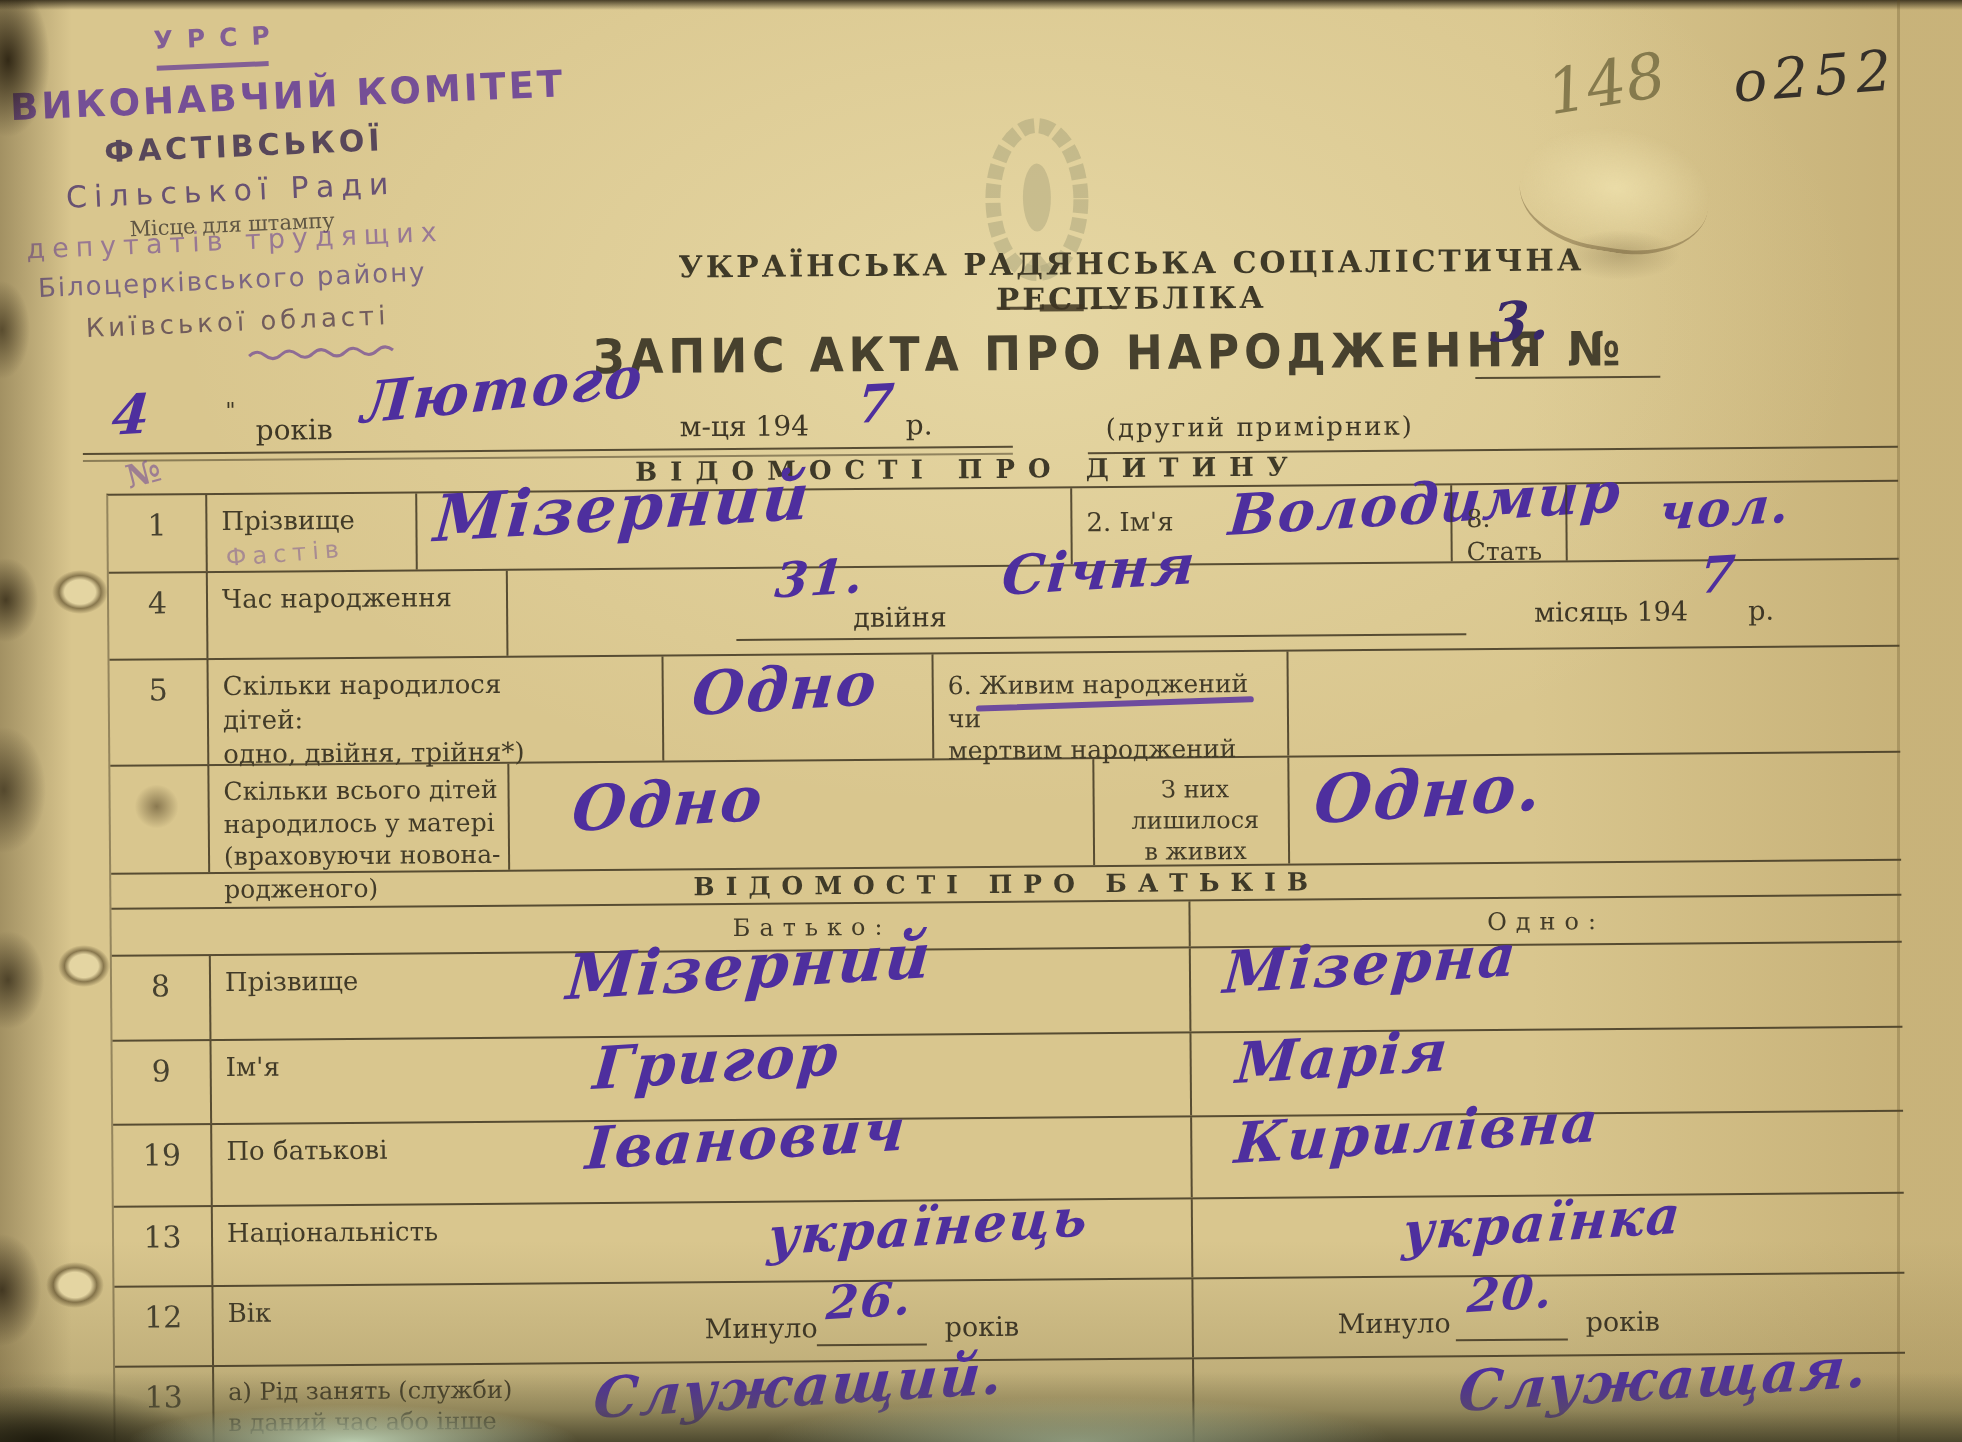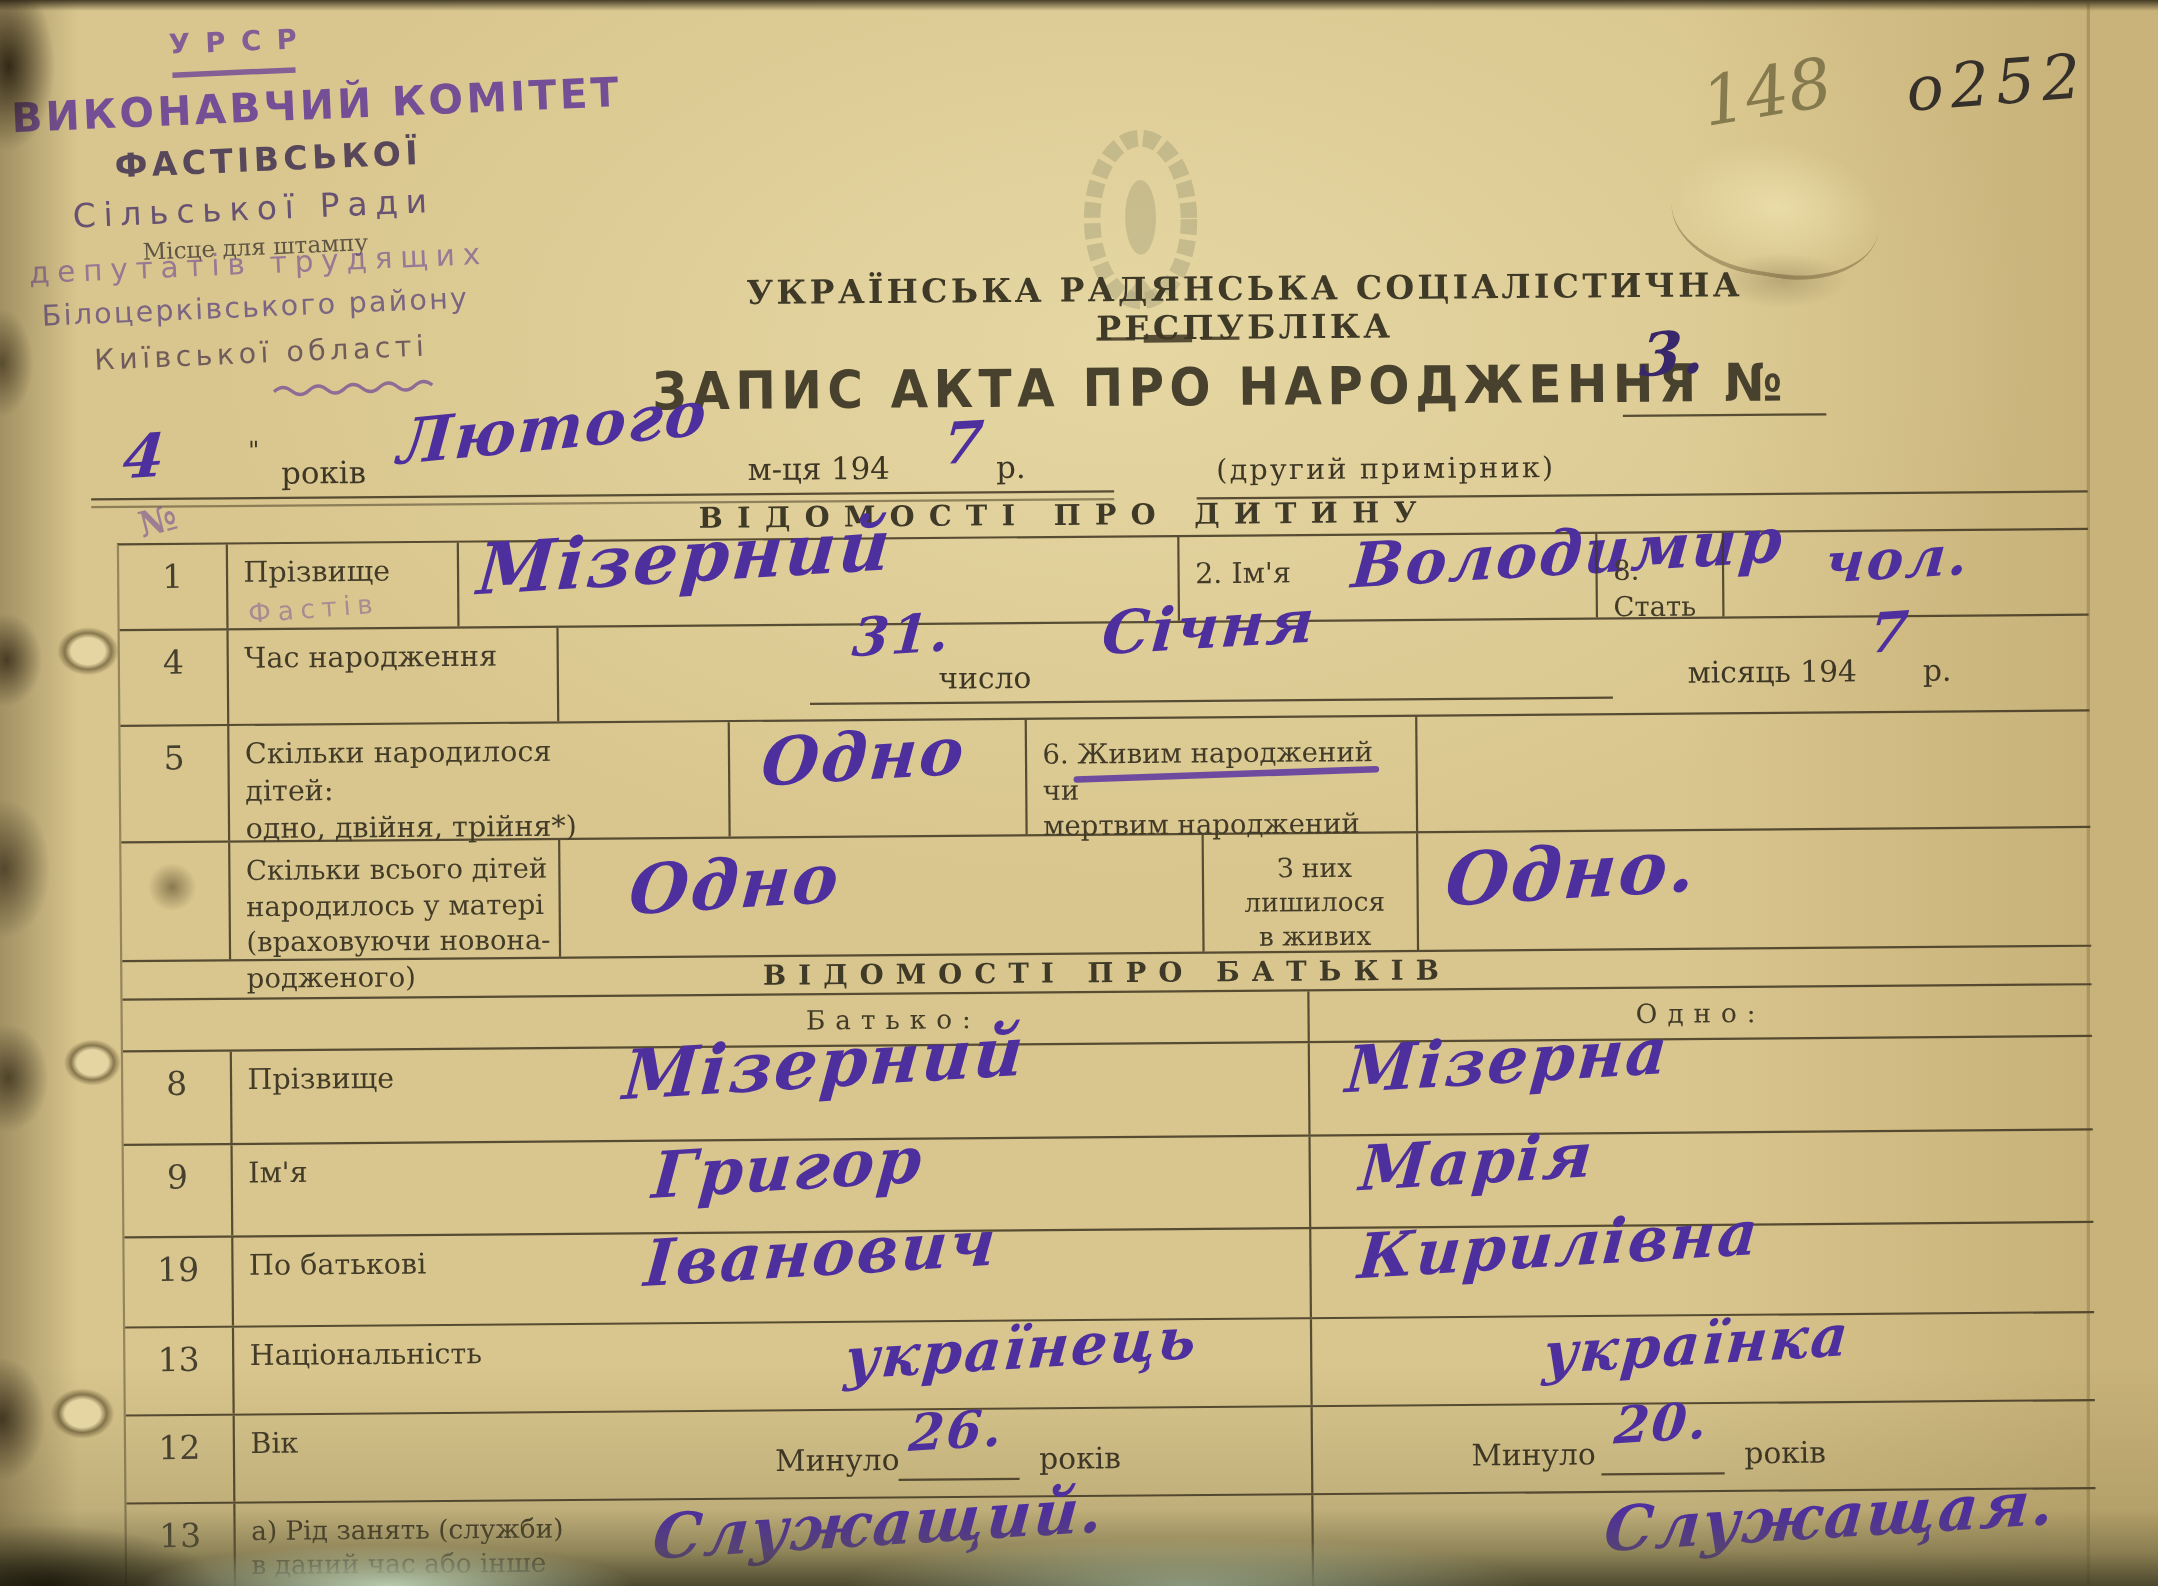--- a/index.html
+++ b/index.html
@@ -173,21 +173,21 @@
         <div class="cell vline" style="flex:1;">
           <span class="hw" style="position:absolute;left:90px;top:4px;font-size:50px;">чол.</span>
         </div>
       </div>
 
       <div class="row r4">
         <div class="cell numc">4</div>
         <div class="cell vline lab" style="width:300px;flex:none;">Час народження</div>
         <div class="cell vline" style="flex:1;">
           <span class="hw" style="position:absolute;left:265px;top:-12px;font-size:48px;">31.</span>
-          <span class="abs print" style="left:345px;top:34px;font-size:27px;">число</span>
+          <span class="abs print" style="left:345px;top:34px;font-size:27px;">двійня</span>
           <span class="hw" style="position:absolute;left:492px;top:-18px;font-size:54px;">Січня</span>
           <div class="uline" style="left:228px;top:70px;width:730px;"></div>
           <span class="abs print" style="left:1026px;top:34px;font-size:27px;">місяць 194</span>
           <span class="hw" style="position:absolute;left:1190px;top:-10px;font-size:50px;">7</span>
           <span class="abs print" style="left:1240px;top:34px;font-size:27px;">р.</span>
         </div>
       </div>
 
       <div class="row r5">
         <div class="cell numc">5</div>

